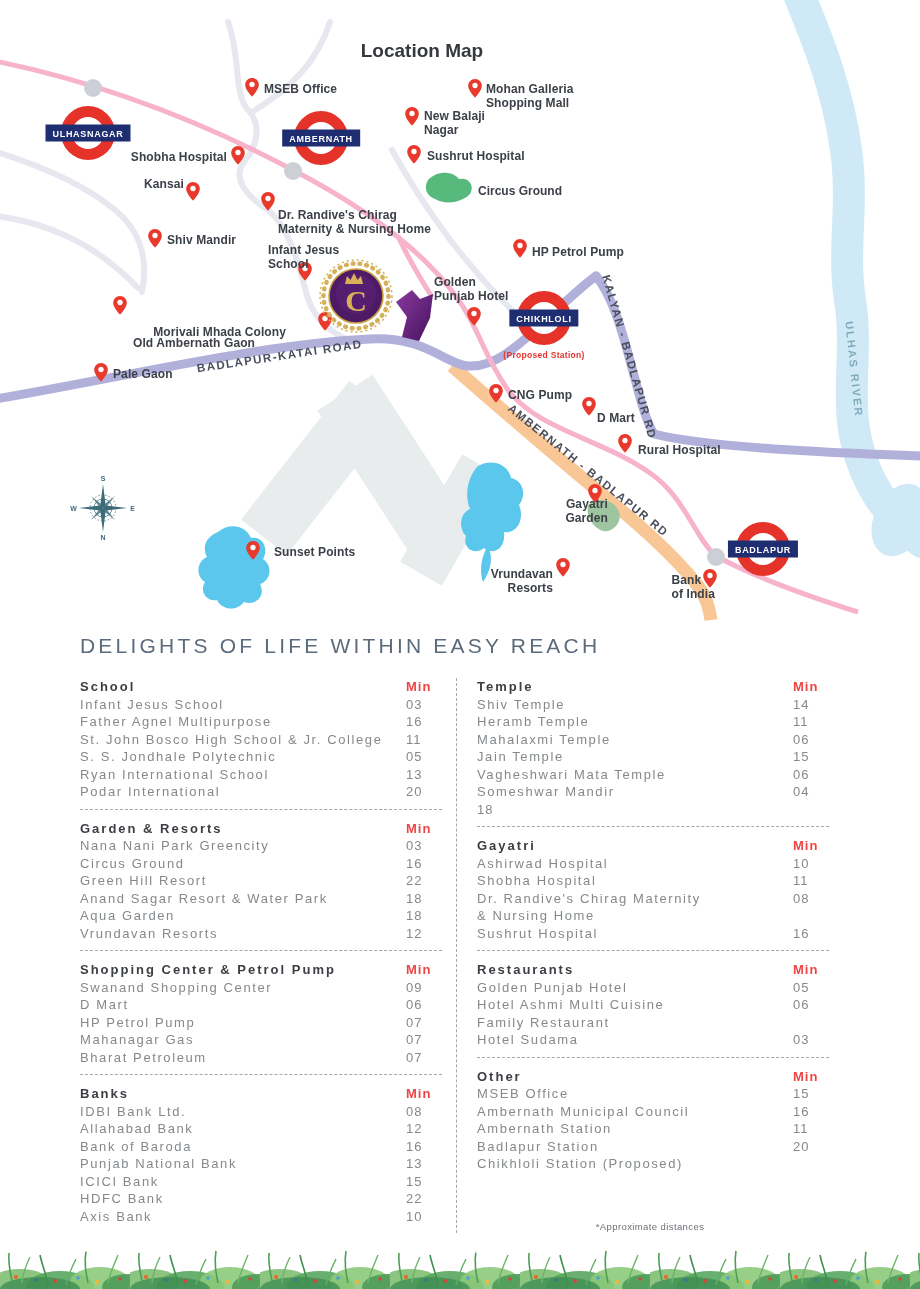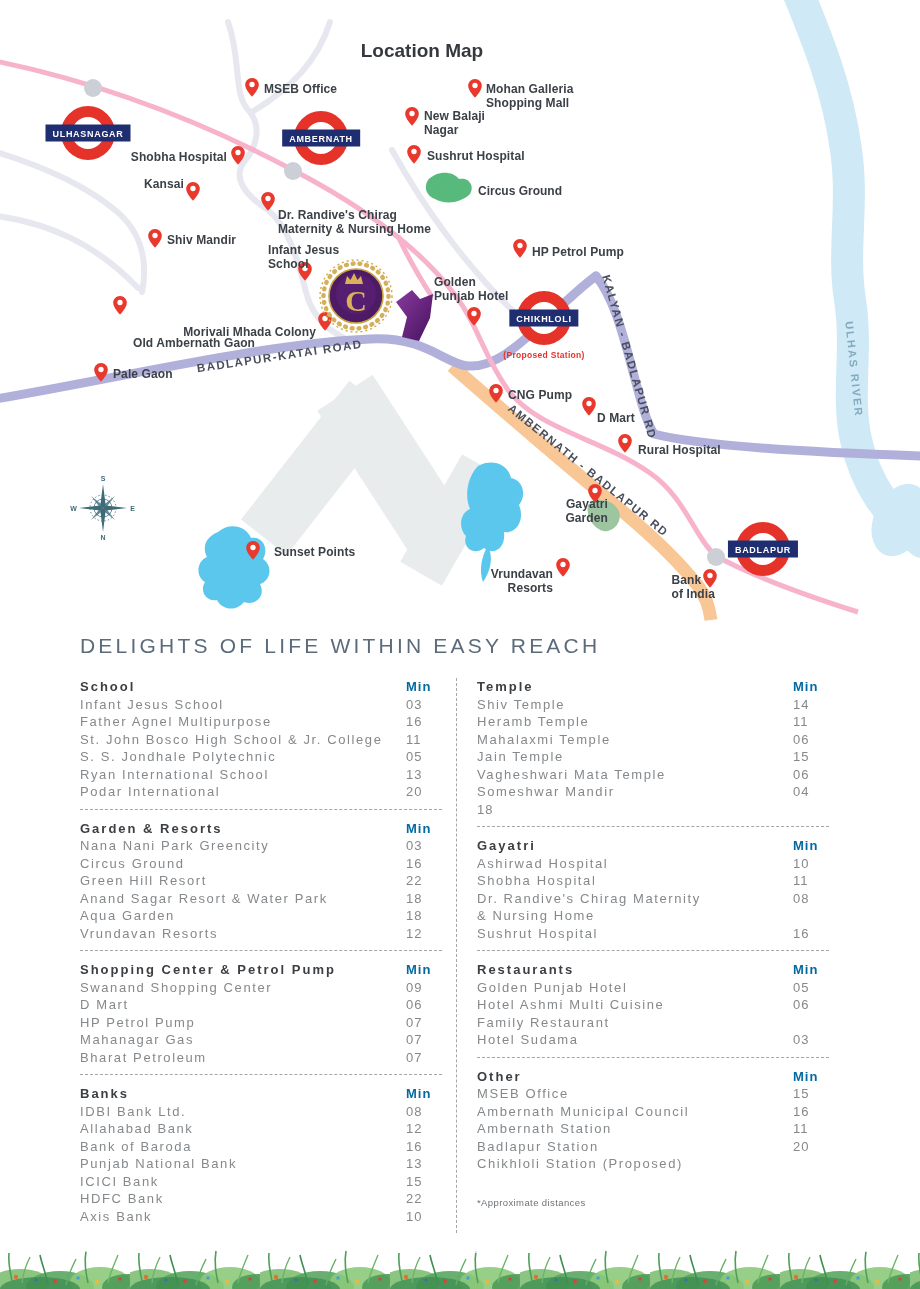--- a/index.html
+++ b/index.html
@@ -36,24 +36,24 @@
   .reach{position:absolute;left:80px;top:634px;width:762px;z-index:2;}
   .reach-title{font-size:21px;font-weight:400;color:#5c6b7c;letter-spacing:3.2px;
                margin:0 0 20px 0;}
   .cols{display:flex;align-items:flex-start;}
   .col-left{width:362px;padding-right:14px;border-right:1px dashed #a3a7ab;}
   .col-right{width:352px;margin-left:20px;}
   .block{padding-bottom:8px;margin-bottom:10px;border-bottom:1px dashed #a3a7ab;}
   .block:last-child{border-bottom:none;margin-bottom:0;}
   .hrow,.row{display:flex;align-items:flex-start;line-height:17.5px;}
   .hname{flex:1;font-size:13px;font-weight:700;color:#3b3e42;letter-spacing:2px;}
-  .hmin{width:36px;font-size:13px;font-weight:700;color:#0369a1;letter-spacing:1px;}
+  .hmin{width:36px;font-size:13px;font-weight:700;color:#ef4444;letter-spacing:1px;}
   .nm{flex:1;font-size:13px;color:#85898c;letter-spacing:1.6px;white-space:pre-line;}
   .mn{width:36px;font-size:13px;color:#85898c;letter-spacing:1px;}
-  .footnote{margin-top:16px;padding-right:6px;text-align:left;font-size:9.5px;
+  .footnote{margin-top:40px;padding-right:6px;text-align:center;font-size:9.5px;
             color:#6d7277;letter-spacing:0.4px;}
   
   .grass{position:absolute;left:0;bottom:0;z-index:1;}
 </style>
 </head>
 <body>
 
 <div class="map">
 
   <svg class="map-svg" width="920" height="628" viewBox="0 0 920 628">
@@ -252,21 +252,21 @@
         </svg>
       </div>
       <div class="pin-label" style="top: 276px; left: 434px;">Golden
 Punjab Hotel</div>
       <div class="pin-icon" style="left: 325px; top: 323px;">
         <svg viewBox="0 0 20 27" width="15" height="20">
           <path d="M10,0.8 C4.7,0.8 0.8,4.9 0.8,10 C0.8,16.8 10,26 10,26 C10,26 19.2,16.8 19.2,10 C19.2,4.9 15.3,0.8 10,0.8 Z" fill="#e8392c"></path>
           <circle cx="10" cy="9.6" r="3.6" fill="#ffffff"></circle>
         </svg>
       </div>
-      <div class="pin-label" style="top: 326px; right: 604px; text-align: center;">Morivali Mhada Colony</div>
+      <div class="pin-label" style="top: 326px; right: 634px; text-align: center;">Morivali Mhada Colony</div>
       <div class="pin-icon" style="left: 101px; top: 374px;">
         <svg viewBox="0 0 20 27" width="15" height="20">
           <path d="M10,0.8 C4.7,0.8 0.8,4.9 0.8,10 C0.8,16.8 10,26 10,26 C10,26 19.2,16.8 19.2,10 C19.2,4.9 15.3,0.8 10,0.8 Z" fill="#e8392c"></path>
           <circle cx="10" cy="9.6" r="3.6" fill="#ffffff"></circle>
         </svg>
       </div>
       <div class="pin-label" style="top: 368px; left: 113px;">Pale Gaon</div>
       <div class="pin-icon" style="left: 496px; top: 395px;">
         <svg viewBox="0 0 20 27" width="15" height="20">
           <path d="M10,0.8 C4.7,0.8 0.8,4.9 0.8,10 C0.8,16.8 10,26 10,26 C10,26 19.2,16.8 19.2,10 C19.2,4.9 15.3,0.8 10,0.8 Z" fill="#e8392c"></path>

